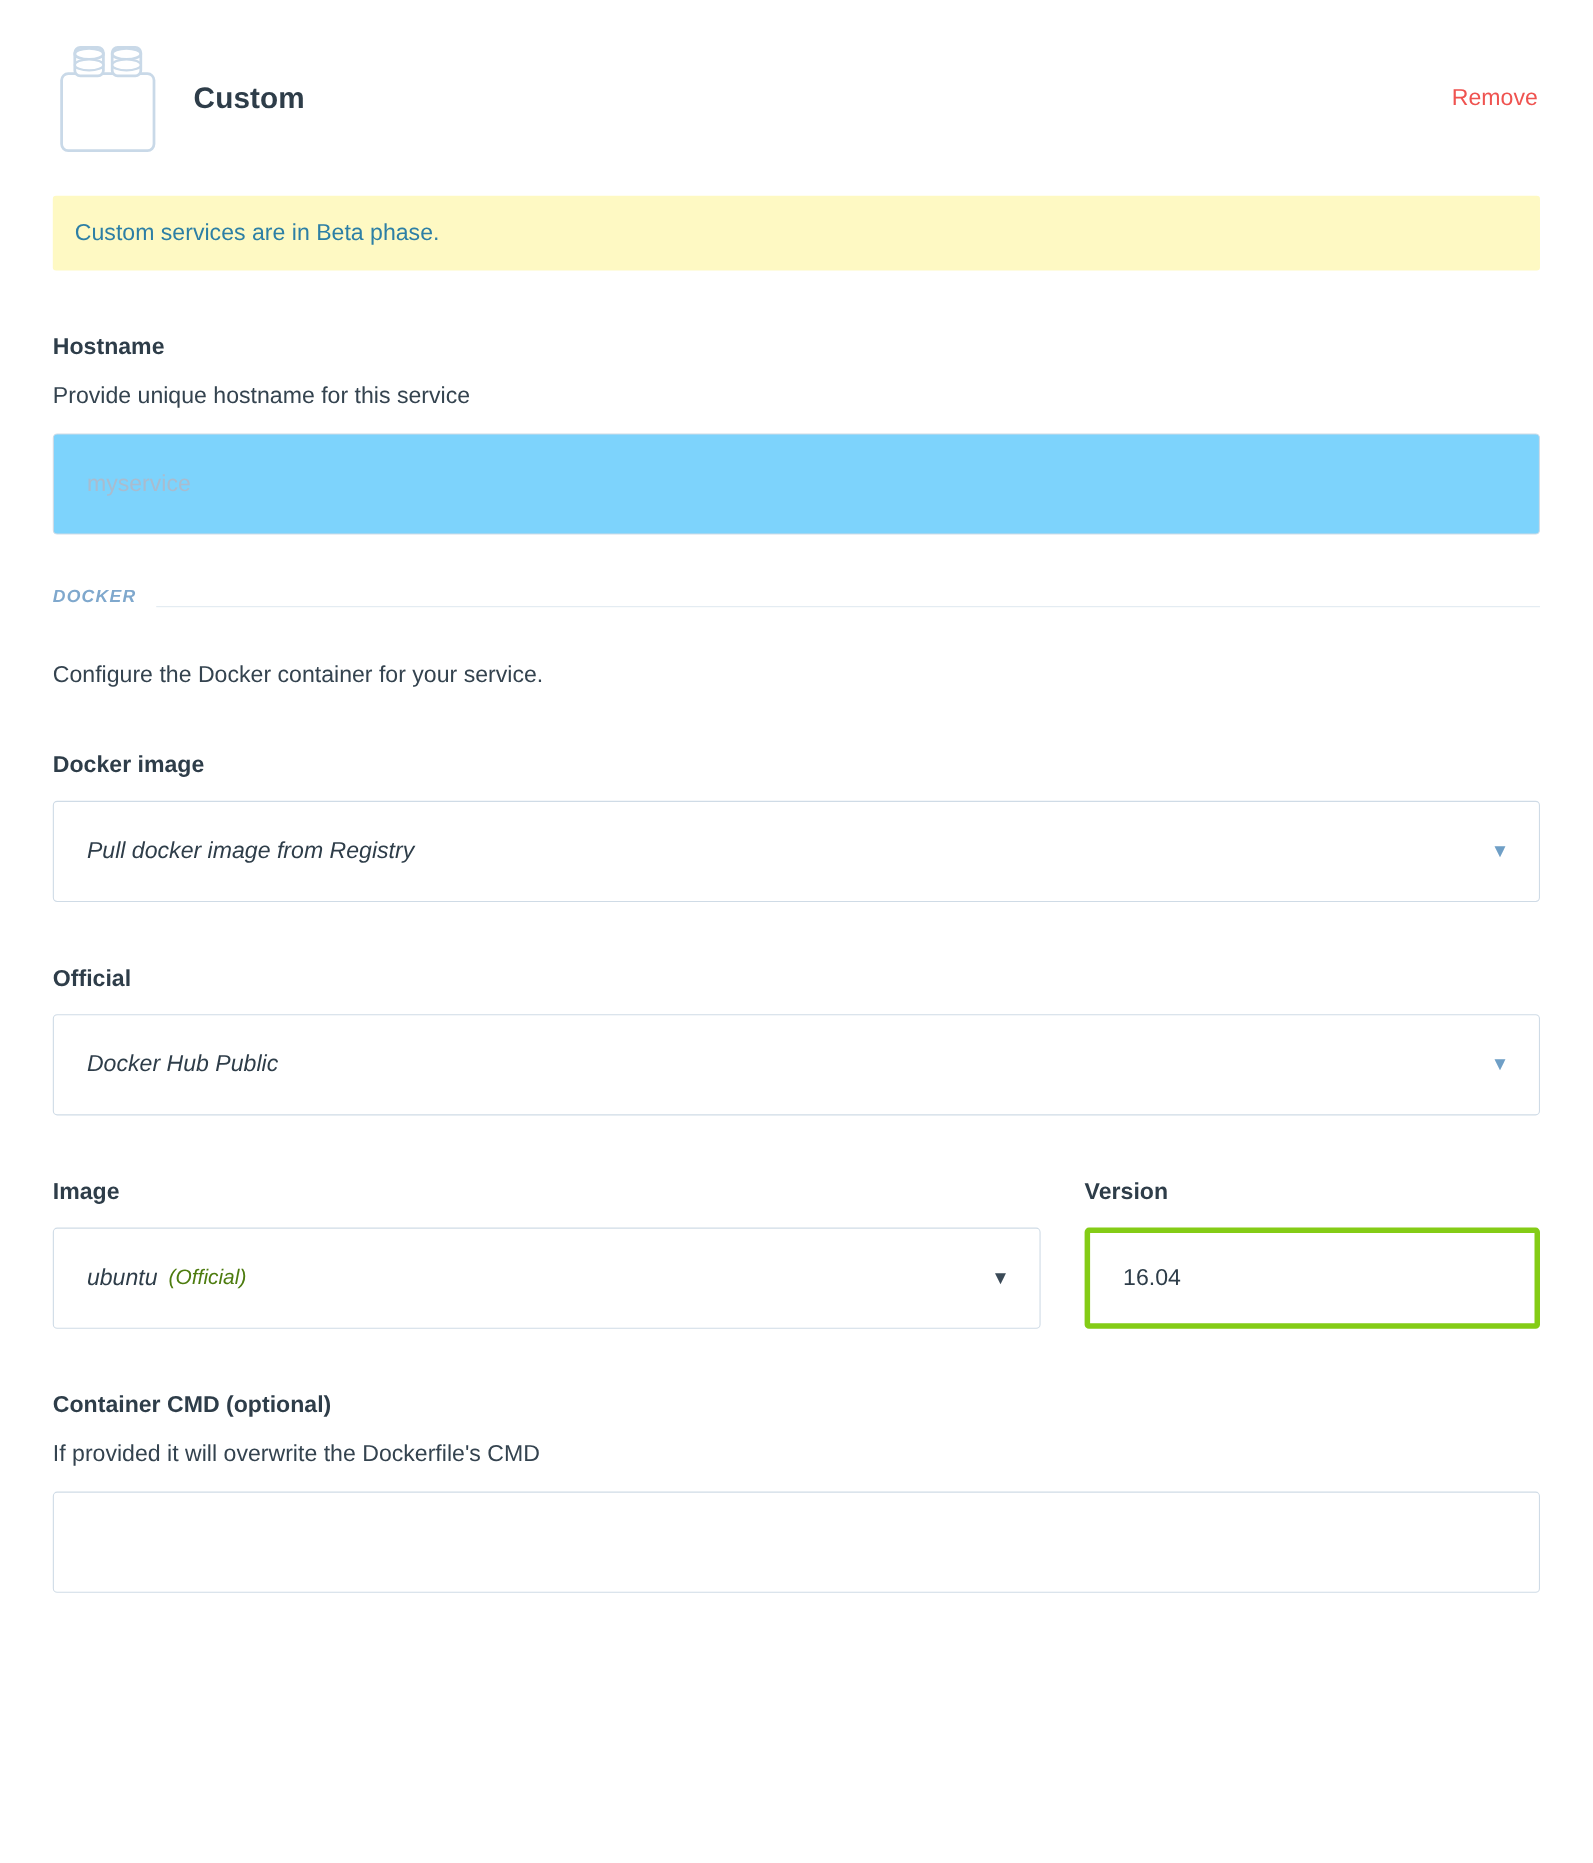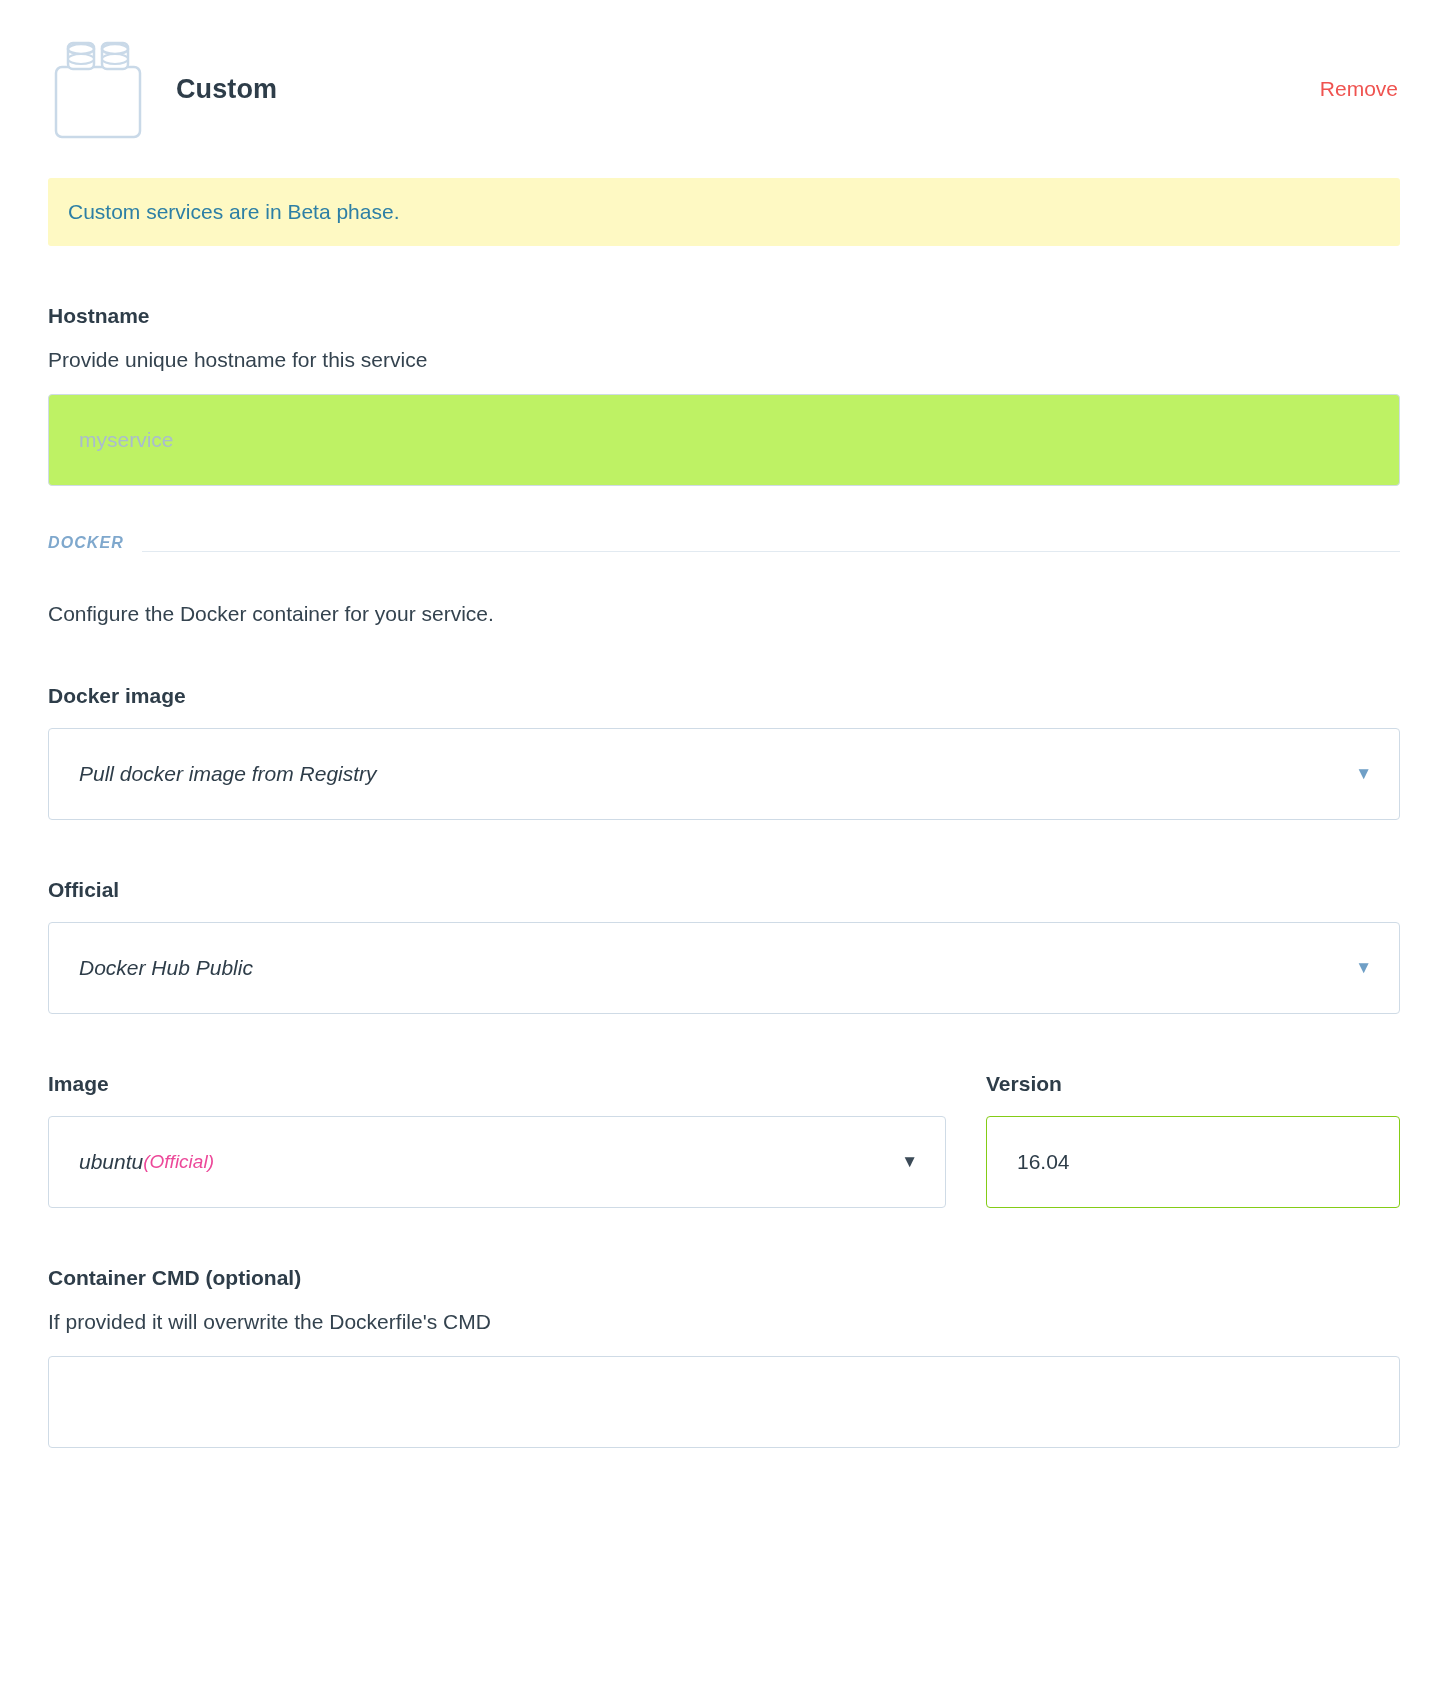--- a/index.html
+++ b/index.html
@@ -75,21 +75,21 @@
     font-weight: normal;
   }
   .text-input {
     width: 100%;
     height: 92px;
     border: 1px solid #cfdbe6;
     border-radius: 4px;
     font-size: 21px;
     color: #2e3d49;
     padding: 0 30px;
-    background: #bef264;
+    background: #7dd3fc;
     outline: none;
     font-family: "Liberation Sans", sans-serif;
   }
   .text-input::placeholder { color: #a9bccf; }
 
   
   .divider {
     display: flex;
     align-items: flex-end;
     margin-top: 48px;
@@ -126,21 +126,22 @@
     background: #fff;
     display: flex;
     align-items: center;
     padding: 0 30px;
     font-size: 21px;
     color: #2e3d49;
     cursor: pointer;
     font-style: italic;
   }
   .select-box .muted {
-    color: #ec4899;
+    color: #4d7c0f;
+    margin-left: 10px;
     font-size: 19px;
   }
   .caret {
     position: absolute;
     right: 28px;
     top: 50%;
     transform: translateY(-50%);
     font-size: 17px;
     color: #6f9fc6;
     pointer-events: none;
@@ -150,21 +151,21 @@
   .row {
     display: flex;
     gap: 40px;
     margin-top: 58px;
   }
   .col-image { width: 898px; flex: 0 0 898px; }
   .col-version { flex: 1 1 auto; }
   .sm-input {
     width: 100%;
     height: 92px;
-    border: 1px solid #84cc16;
+    border: 5px solid #84cc16;
     border-radius: 4px;
     font-size: 21px;
     color: #2e3d49;
     padding: 0 30px;
     outline: none;
     background: #fff;
     font-family: "Liberation Sans", sans-serif;
   }
   .sm-select .select-box { height: 92px; }
   .cmd-input {

